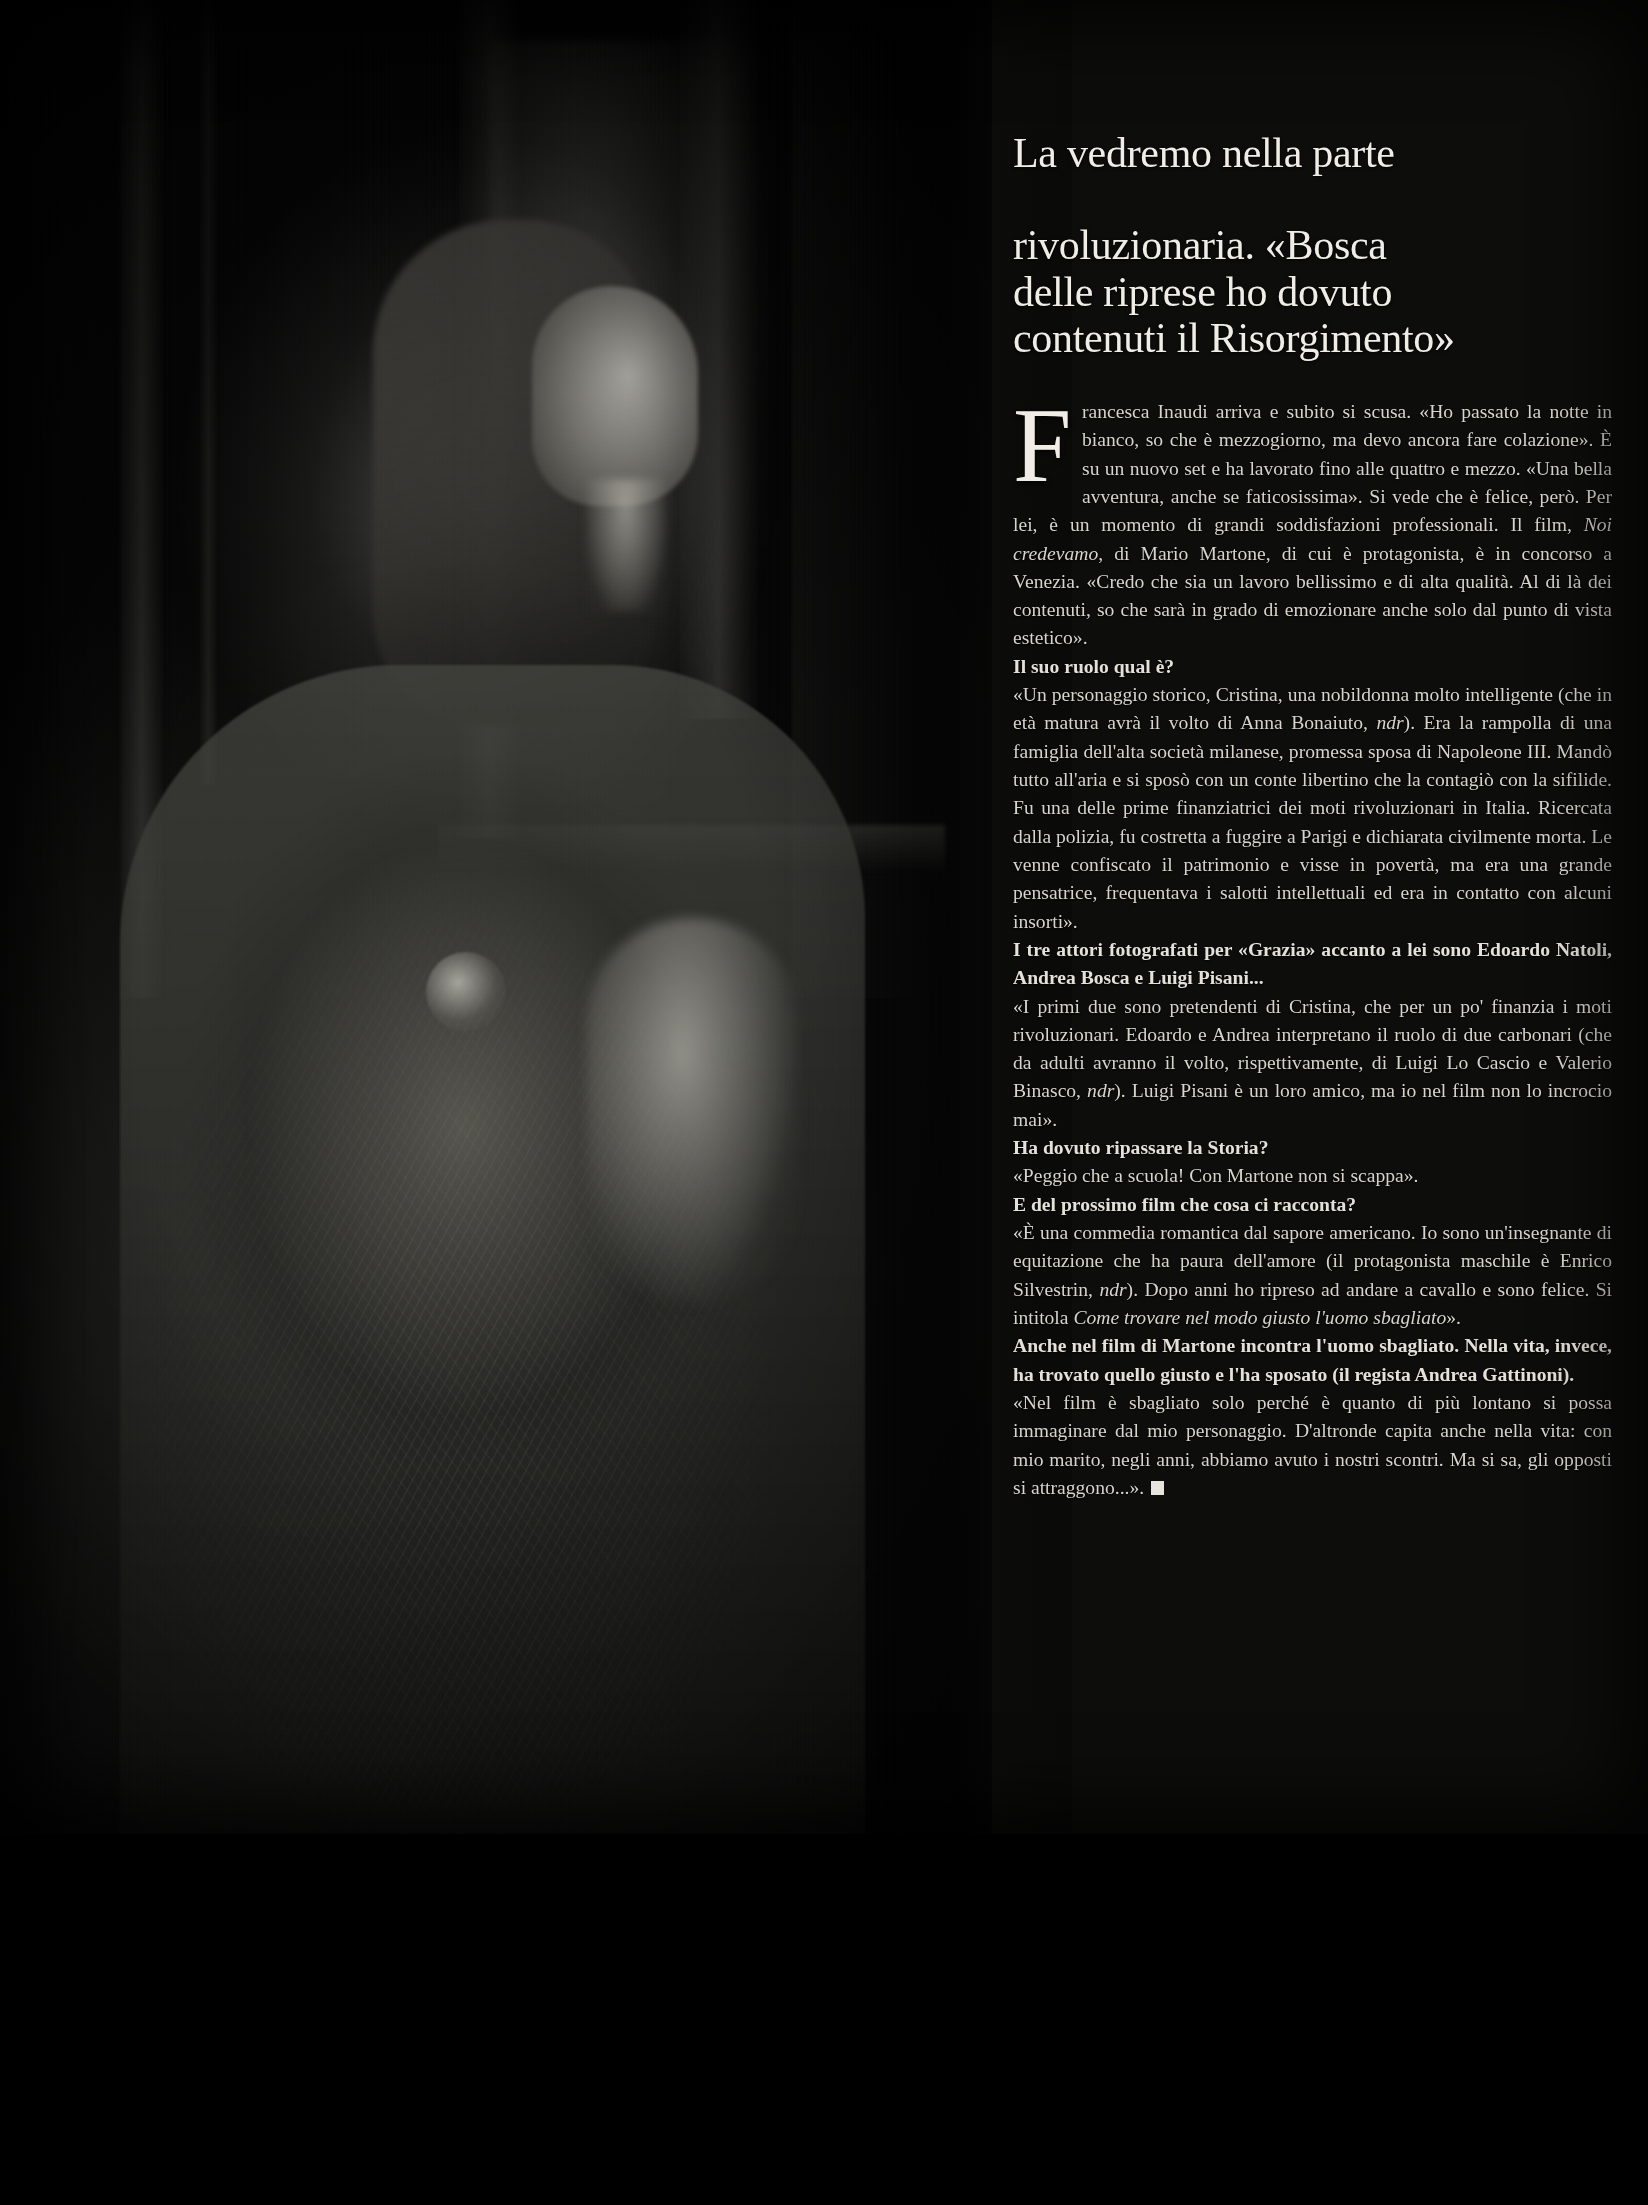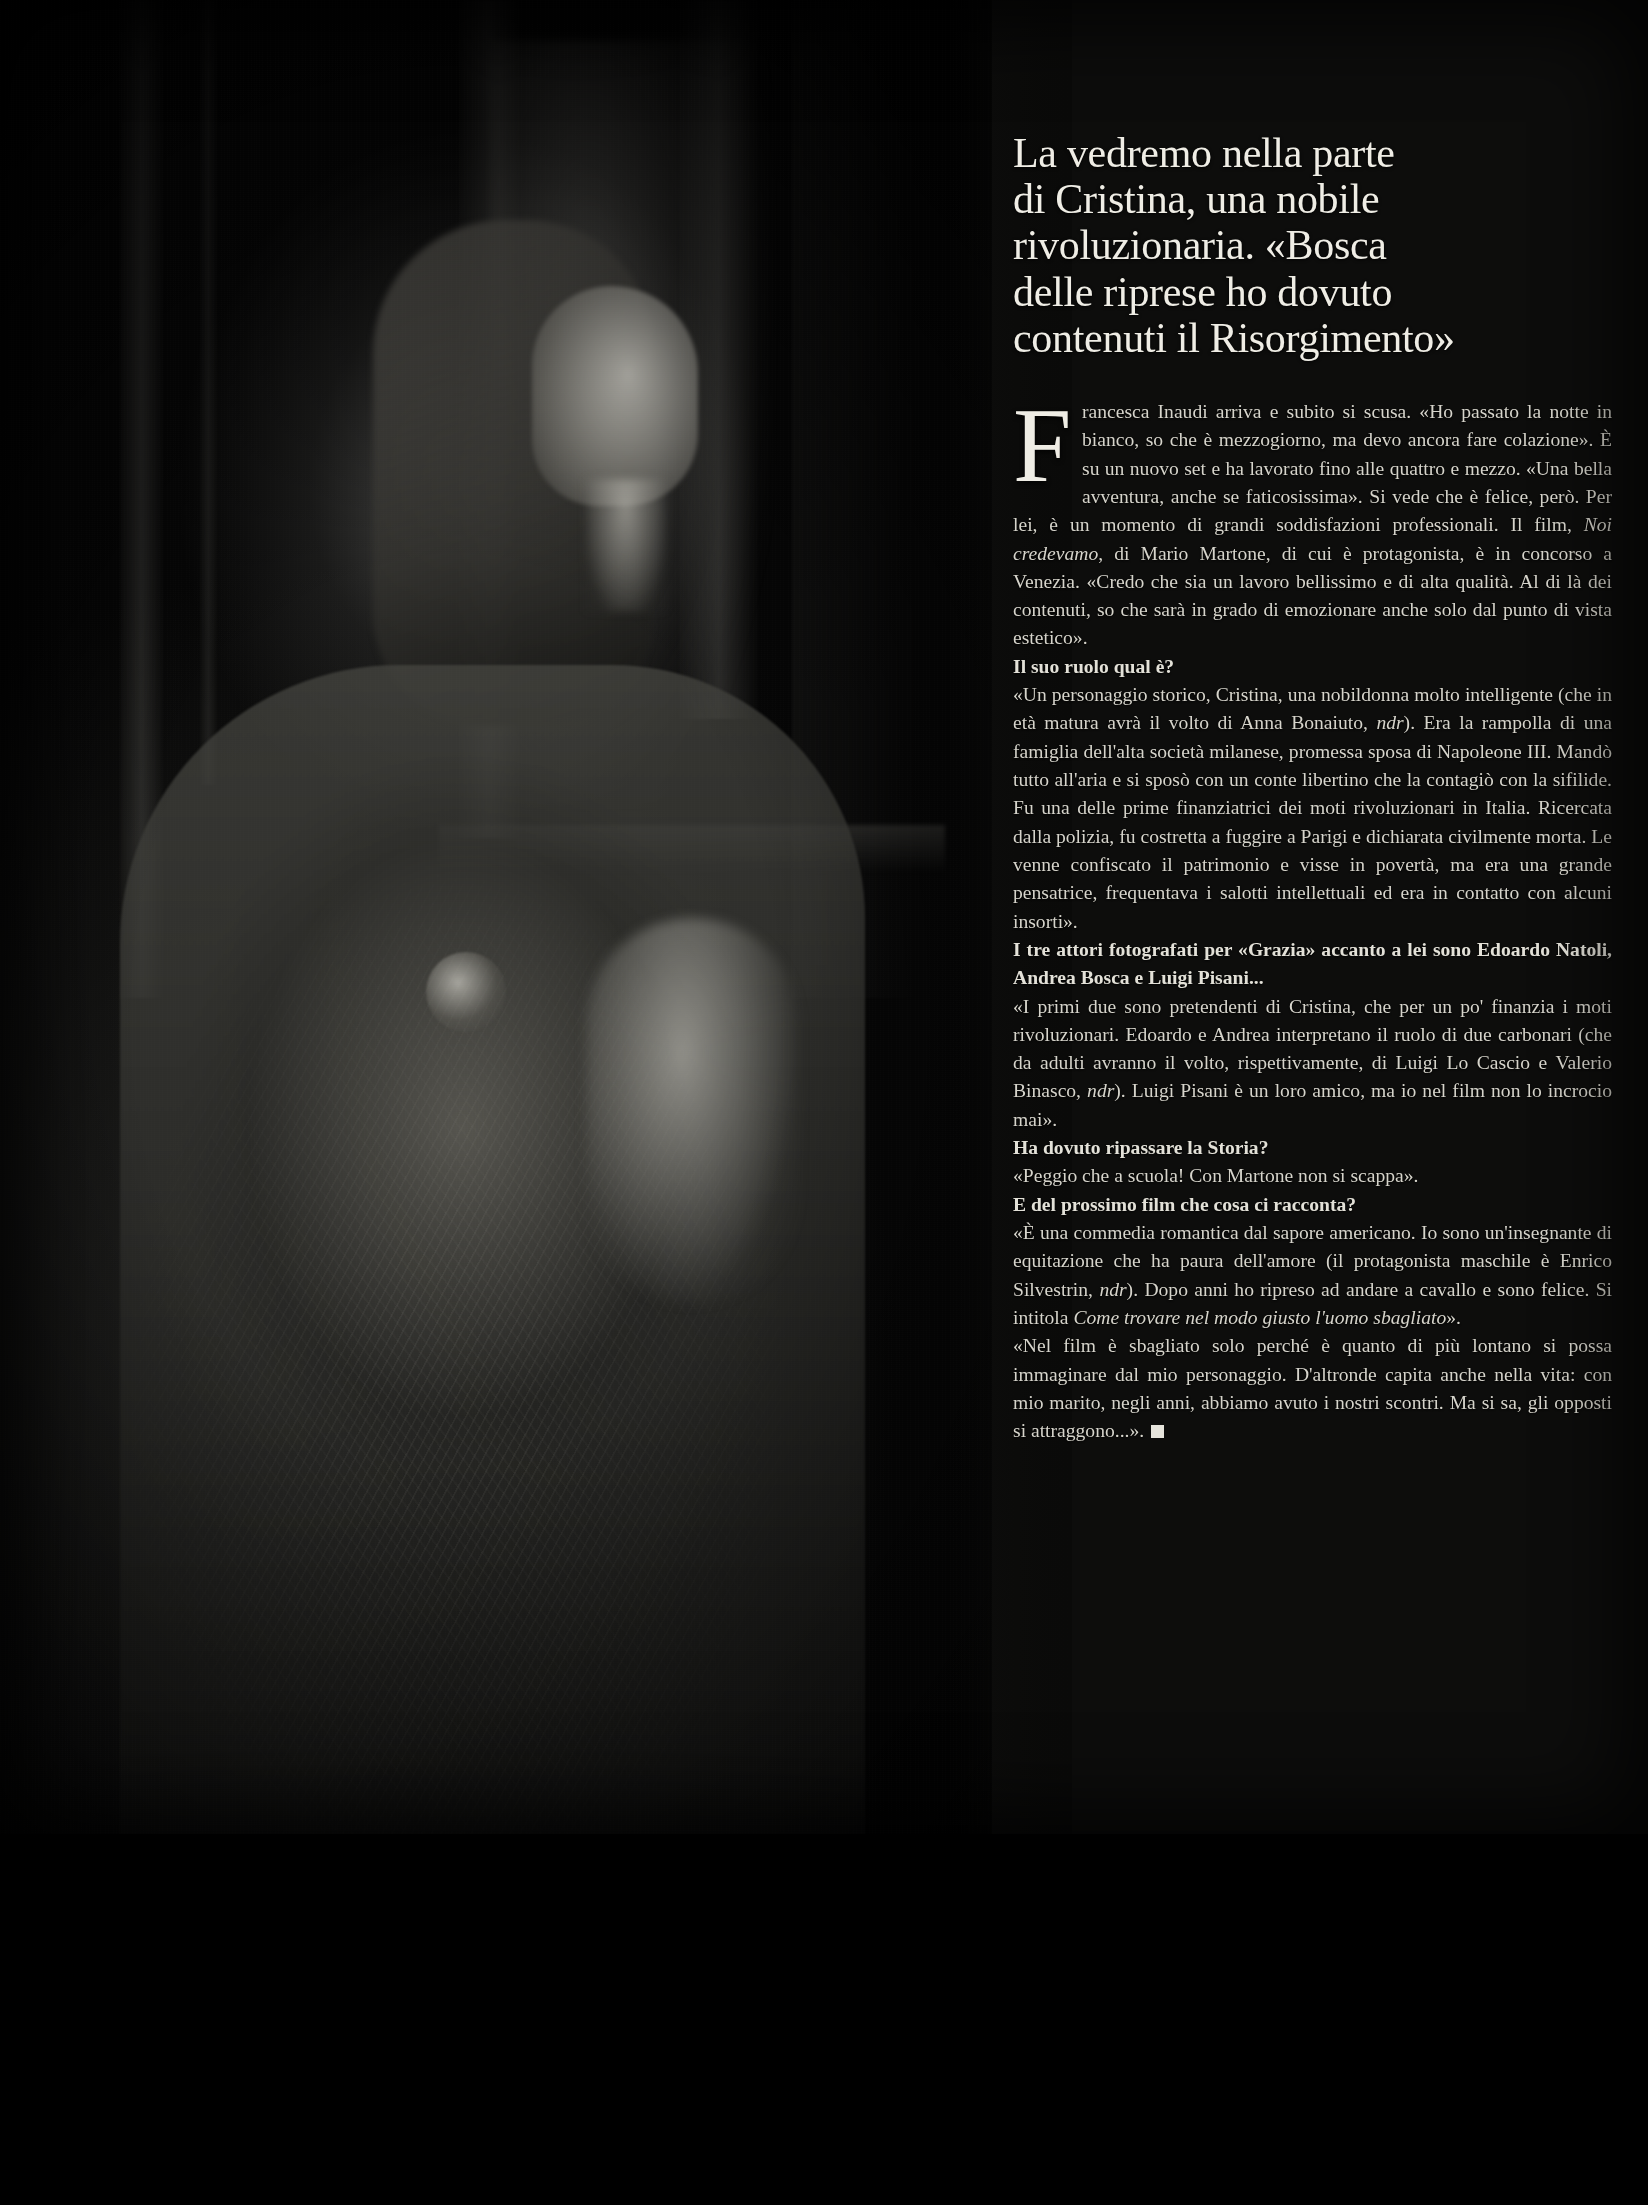--- a/index.html
+++ b/index.html
@@ -223,21 +223,21 @@
     <div class="vignette"></div>
     <div class="grain"></div>
   </div>
 
   <div class="fadeleft"></div>
 
   <div class="textcol">
 
     <div class="deck">
       <span>La vedremo nella parte</span><br>
-      <span>di Cristina, una nobile</span><br>
+      <br>
       <b>rivoluzionaria</b><span>. «Bosca</span><br>
       <span>delle riprese ho dovuto</span><br>
       <span>contenuti il Risorgimento»</span>
     </div>
 
     <div class="body">
 
       <p>
         <span class="dropcap">F</span><span>rancesca Inaudi arriva e subito si scusa. «Ho passato la notte in bianco, so che è mezzogiorno, ma devo ancora fare colazione». È su un nuovo set e ha lavorato fino alle quattro e mezzo. «Una bella avventura, anche se faticosissima». Si vede che è felice, però. Per lei, è un momento di grandi soddisfazioni professionali. Il film, </span><i>Noi credevamo</i><span>, di Mario Martone, di cui è protagonista, è in concorso a Venezia. «Credo che sia un lavoro bellissimo e di alta qualità. Al di là dei contenuti, so che sarà in grado di emozionare anche solo dal punto di vista estetico».</span>
       </p>
@@ -253,20 +253,21 @@
       </p>
 
       <p class="q">Ha dovuto ripassare la Storia?</p>
       <p>«Peggio che a scuola! Con Martone non si scappa».</p>
 
       <p class="q">E del prossimo film che cosa ci racconta?</p>
       <p>
         <span>«È una commedia romantica dal sapore americano. Io sono un'insegnante di equitazione che ha paura dell'amore (il protagonista maschile è Enrico Silvestrin, </span><i>ndr</i><span>). Dopo anni ho ripreso ad andare a cavallo e sono felice. Si intitola </span><i>Come trovare nel modo giusto l'uomo sbagliato</i><span>».</span>
       </p>
 
+      <p class="q">Anche nel film di Martone incontra l'uomo sbagliato. Nella vita, invece, ha trovato quello giusto e l'ha sposato (il regista Andrea Gattinoni).</p>
       <p>
         <span>«Nel film è sbagliato solo perché è quanto di più lontano si possa immaginare dal mio personaggio. D'altronde capita anche nella vita: con mio marito, negli anni, abbiamo avuto i nostri scontri. Ma si sa, gli opposti si attraggono...».</span><span class="endmark"></span>
       </p>
 
     </div>
   </div>
 
   <div class="edge"></div>
 </div>
 

